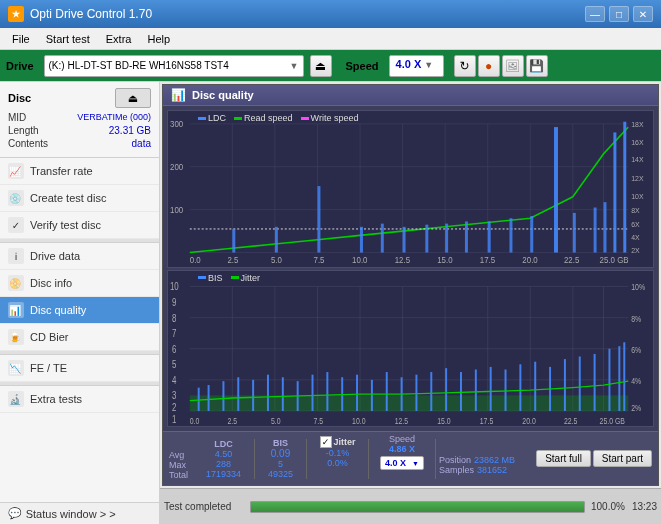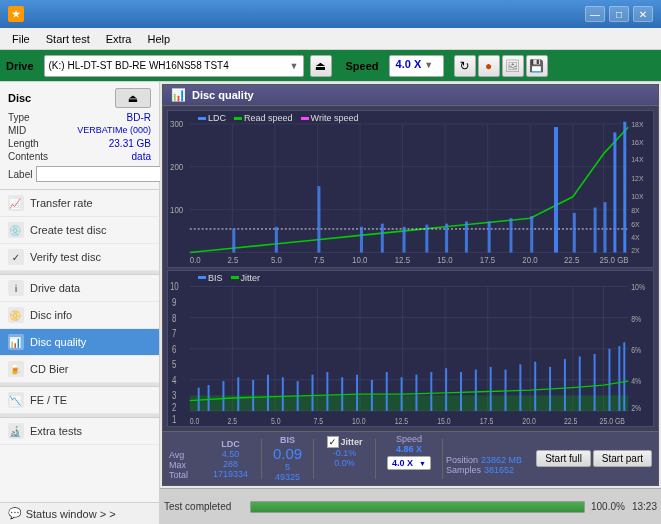--- a/index.html
+++ b/index.html
@@ -300,20 +300,21 @@
     .progress-label { font-size: 10px; color: #333; min-width: 35px; }
     .progress-time { font-size: 10px; color: #333; }
     .progress-status { font-size: 10px; color: #333; min-width: 80px; }
   </style>
 </head>
 <body>
 
 <div class="title-bar">
   <div class="title-bar-left">
     <div class="title-bar-icon">★</div>
+    <span class="title-bar-title">Opti Drive Control 1.70</span>
   </div>
   <div class="title-bar-controls">
     <div class="title-bar-btn">—</div>
     <div class="title-bar-btn">□</div>
     <div class="title-bar-btn close">✕</div>
   </div>
 </div>
 
 <div class="menu-bar">
   <div class="menu-item">File</div>
@@ -345,39 +346,30 @@
 <div class="main-layout">
 
   <div class="sidebar">
 
     <div class="disc-panel">
       <div class="disc-header">
         <span class="disc-title">Disc</span>
         <div style="width:36px; height:20px; background:#e0e0e0; border:1px solid #aaa; border-radius:2px; display:flex; align-items:center; justify-content:center; font-size:11px;">⏏</div>
       </div>
       <div class="disc-info-row">
-        <span class="disc-info-label">Type</span>
-        <span class="disc-info-value">BD-R</span>
-      </div>
-      <div class="disc-info-row">
         <span class="disc-info-label">MID</span>
         <span class="disc-info-value" style="font-size:9px;">VERBATIMe (000)</span>
       </div>
       <div class="disc-info-row">
         <span class="disc-info-label">Length</span>
         <span class="disc-info-value">23.31 GB</span>
       </div>
       <div class="disc-info-row">
         <span class="disc-info-label">Contents</span>
         <span class="disc-info-value">data</span>
-      </div>
-      <div class="disc-label-row">
-        <span class="disc-info-label">Label</span>
-        <input class="disc-label-input" type="text" value="" style="">
-        <div class="disc-label-btn">▶</div>
       </div>
     </div>
 
     <div class="nav-section">
       <div class="nav-item">
         <div class="nav-item-icon">📈</div>
         <span>Transfer rate</span>
       </div>
       <div class="nav-item">
         <div class="nav-item-icon">💿</div>
@@ -612,38 +604,38 @@
             <text x="468" y="63" fill="#aaa" font-size="7">6%</text>
             <text x="468" y="87" fill="#aaa" font-size="7">4%</text>
             <text x="468" y="108" fill="#aaa" font-size="7">2%</text>
           </svg>
         </div>
 
       </div>
 
       <div class="stats-row">
 
-        <div style="display:flex; flex-direction:column; font-size:9px; color:#aaaadd; margin-right:15px;">
+        <div style="display:flex; flex-direction:column; font-size:9px; color:#aaaadd; margin-right:8px;">
           <span style="height:13px;"></span>
           <span>Avg</span>
           <span>Max</span>
           <span>Total</span>
         </div>
 
         <div style="display:flex; flex-direction:column; align-items:center; min-width:55px;">
           <span style="color:#aaaadd; font-size:9px; font-weight:bold;">LDC</span>
           <span style="color:#4488ff; font-size:9px;">4.50</span>
           <span style="color:#4488ff; font-size:9px;">288</span>
           <span style="color:#4488ff; font-size:9px;">1719334</span>
         </div>
         <div style="width:1px; background:#666; height:40px; margin:0 3px;"></div>
 
         <div style="display:flex; flex-direction:column; align-items:center; min-width:45px;">
           <span style="color:#aaaadd; font-size:9px; font-weight:bold;">BIS</span>
-          <span style="color:#4488ff; font-size:15px;">0.09</span>
+          <span style="color:#4488ff; font-size:10px;">0.09</span>
           <span style="color:#4488ff; font-size:9px;">5</span>
           <span style="color:#4488ff; font-size:9px;">49325</span>
         </div>
         <div style="width:1px; background:#666; height:40px; margin:0 3px;"></div>
 
         <div style="display:flex; flex-direction:column; align-items:center; min-width:55px;">
           <div style="display:flex; align-items:center; gap:2px;">
             <div class="checkbox">✓</div>
             <span style="color:#ddd; font-size:9px; font-weight:bold;">Jitter</span>
           </div>

